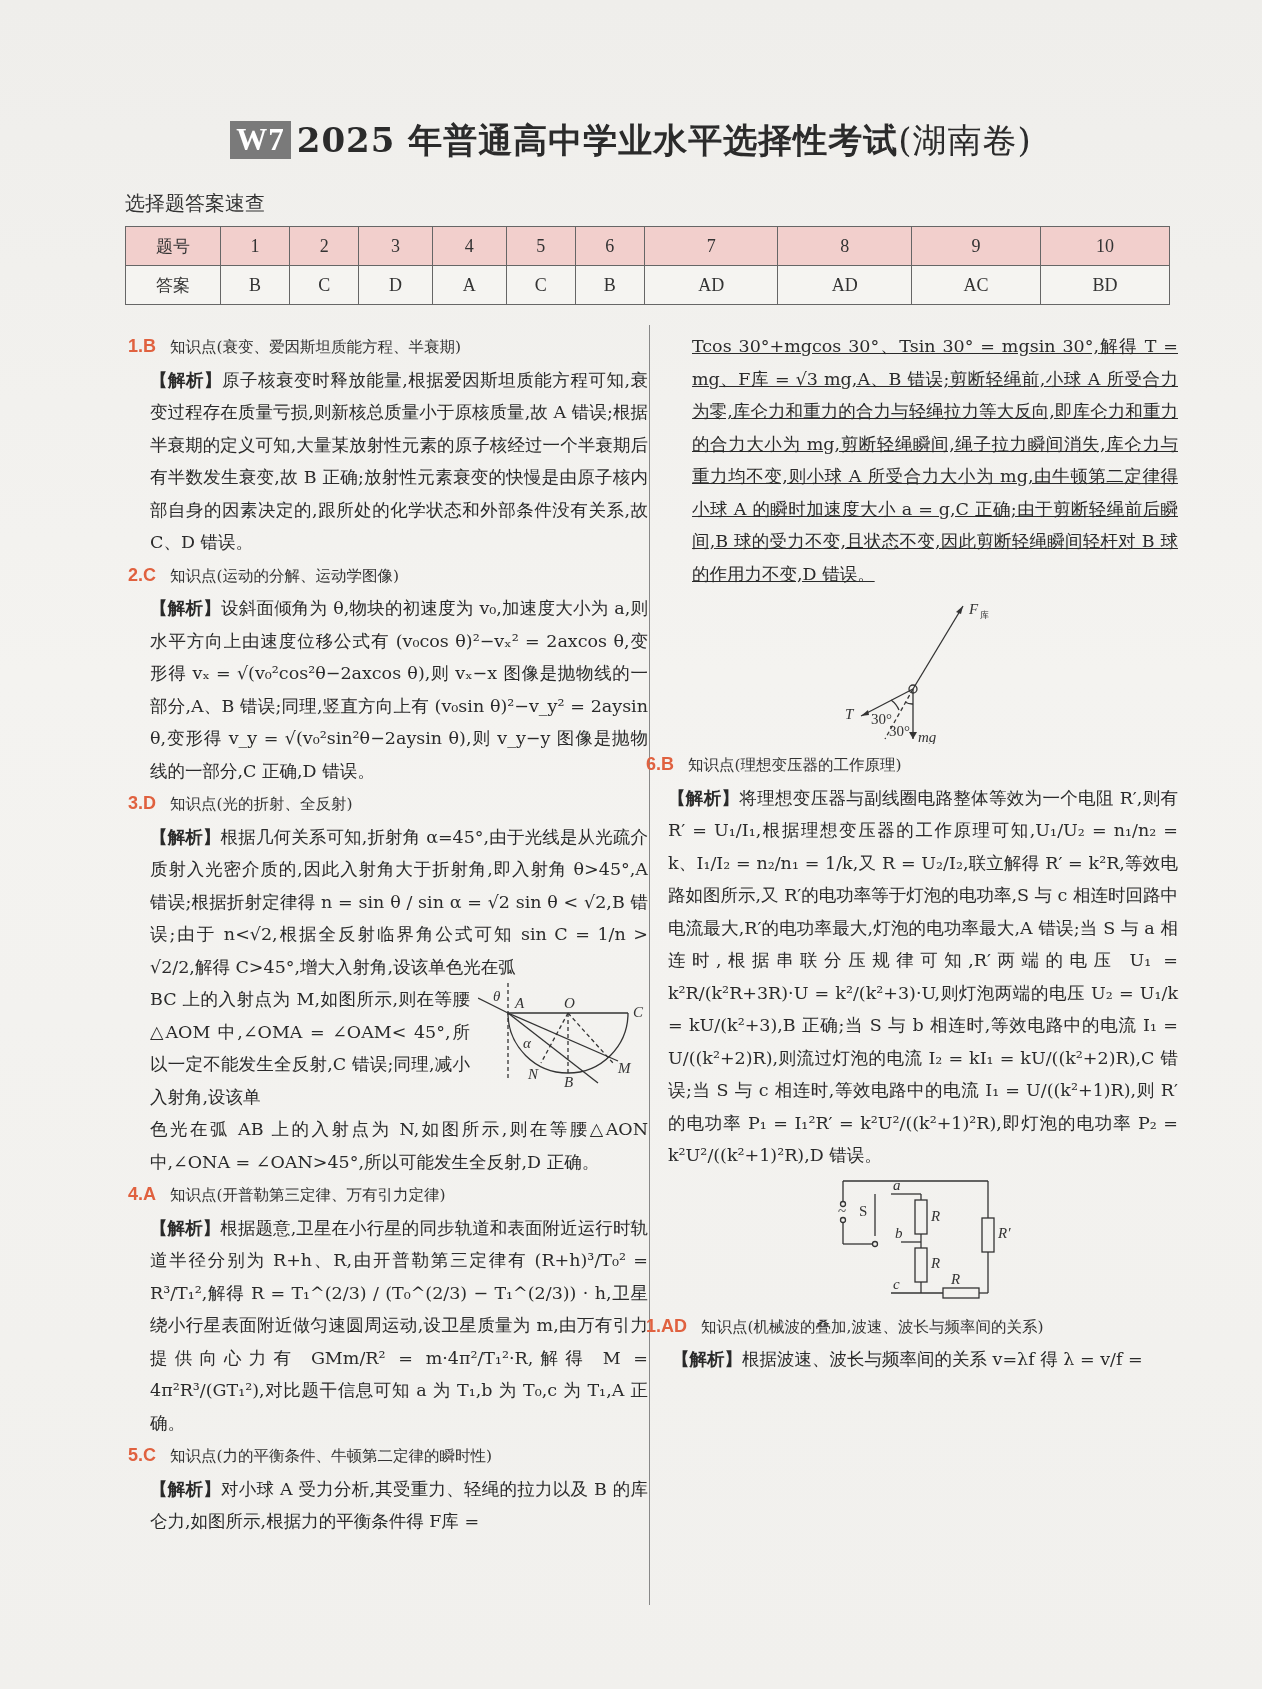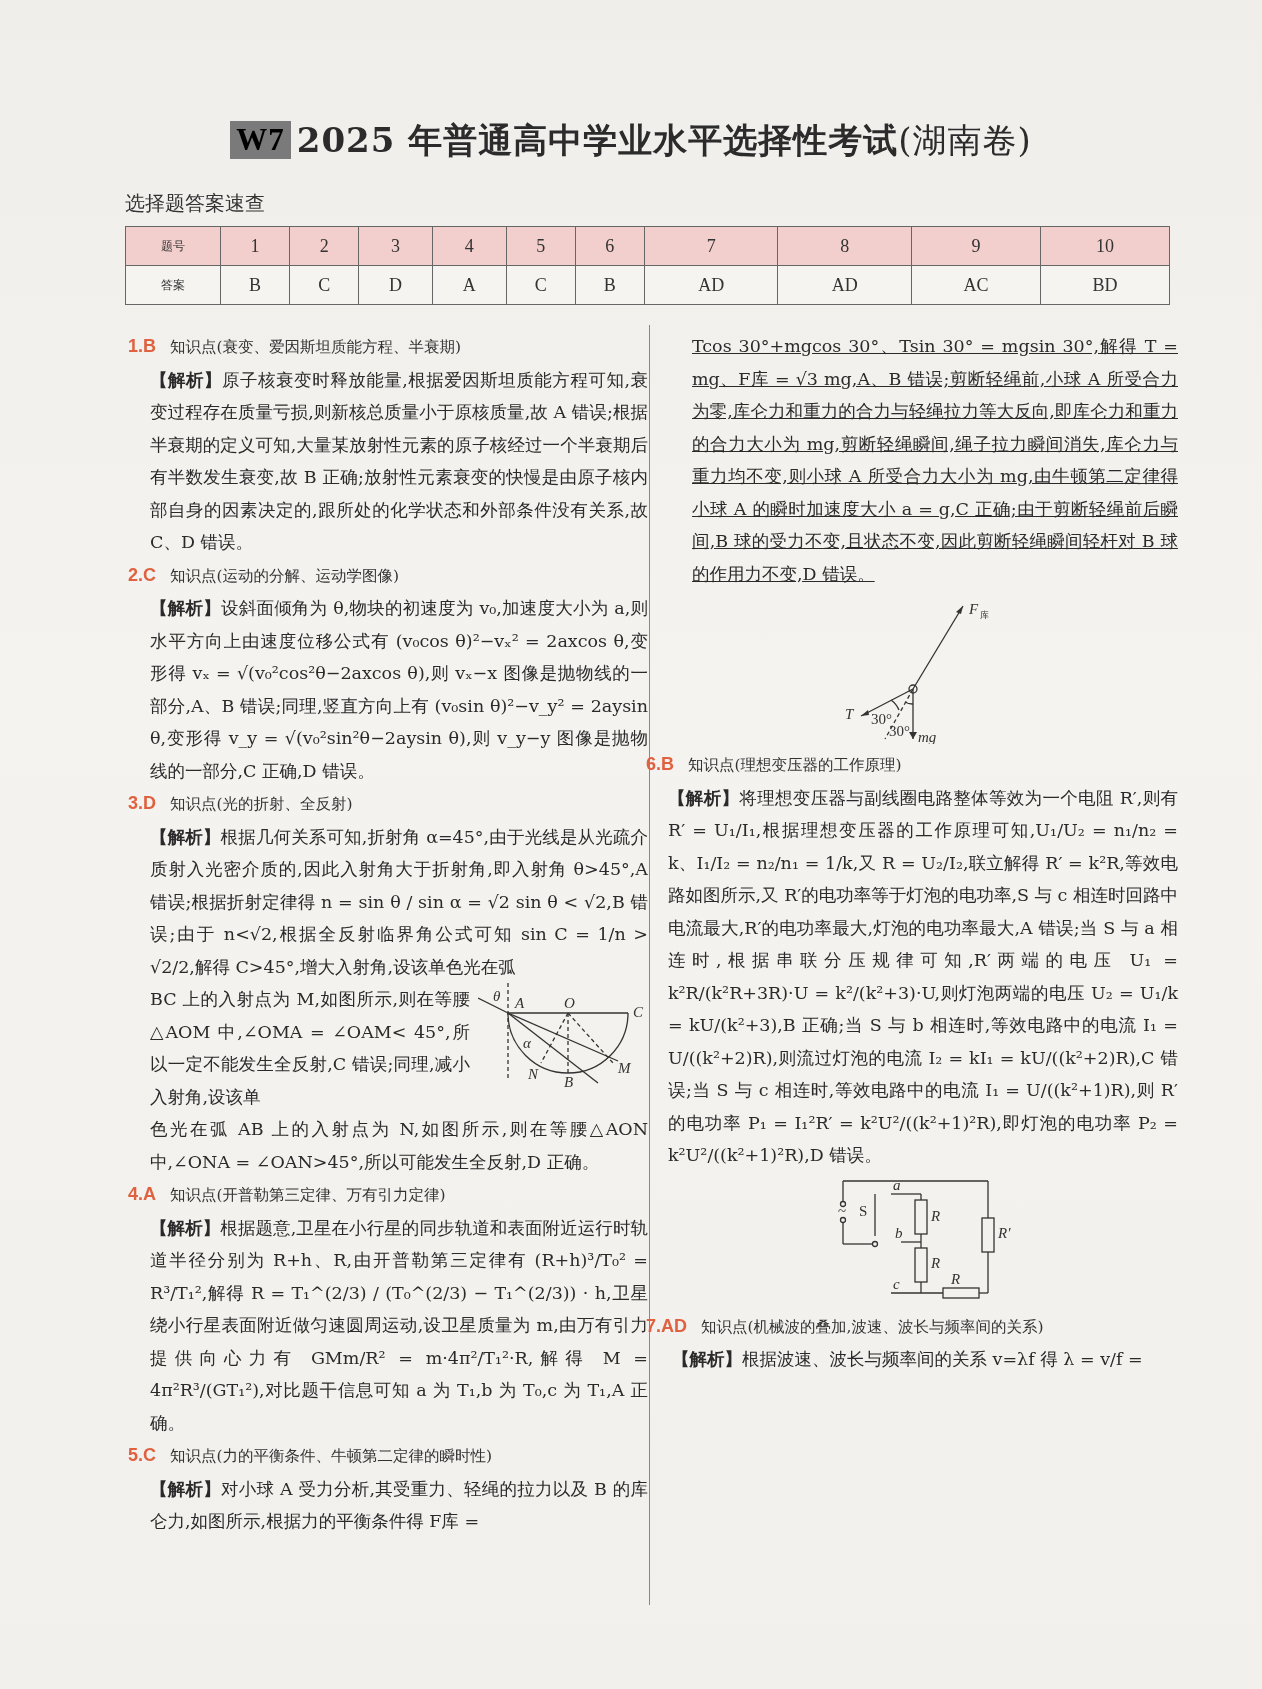--- a/index.html
+++ b/index.html
@@ -1,26 +1,26 @@
 <!DOCTYPE html>
 <html><head>
 <meta charset="utf-8">
 <style>
   html,body{margin:0;padding:0;}
   body{width:1262px;height:1689px;background:#f3f2ef;font-family:"DejaVu Serif","Liberation Serif",serif;color:#2a2a2a;position:relative;overflow:hidden;}
   .page{position:absolute;left:0;top:0;width:1262px;height:1689px;background:linear-gradient(180deg,#efeeeb 0%,#f4f3f0 40%,#f1f0ed 100%);}
   .title{position:absolute;left:0;right:0;top:118px;text-align:center;font-size:34px;font-weight:bold;letter-spacing:1px;color:#2b2b2b;}
-  .title .badge{display:inline-block;background:#7a7a7a;color:#000000;font-family:"Liberation Serif",serif;font-size:31px;padding:0 6px;margin-right:6px;line-height:38px;vertical-align:2px;}
+  .title .badge{display:inline-block;background:#7a7a7a;color:#ffffff;font-family:"Liberation Serif",serif;font-size:31px;padding:0 6px;margin-right:6px;line-height:38px;vertical-align:2px;}
   .title .paren{font-weight:normal;}
   .section-head{position:absolute;left:125px;top:190px;font-family:Liberation Sans, sans-serif;font-size:20px;color:#333;}
   table.ans{position:absolute;left:125px;top:226px;width:1045px;border-collapse:collapse;font-family:"Liberation Serif",serif;font-size:18px;}
   table.ans td{border:1.5px solid #666;text-align:center;height:36px;color:#333;}
   table.ans tr.hdr td{background:#f2cfcc;}
   table.ans tr.ansrow td{background:#f5f4f1;}
-  table.ans td.lbl{width:92px;font-family:"DejaVu Sans",sans-serif;font-size:12px;}
+  table.ans td.lbl{width:92px;font-family:"DejaVu Sans",sans-serif;font-size:17px;}
   .col{position:absolute;top:330px;width:520px;font-size:17.5px;line-height:32.5px;}
   .col.left{left:128px;}
   .col.right{left:668px;width:510px;}
   .divider{position:absolute;left:649px;top:325px;width:1px;height:1280px;background:#888;}
   .q-head{margin:0;}
   .q-num{font-family:"Liberation Sans",sans-serif;font-weight:bold;color:#e0613f;font-size:18px;margin-right:14px;}
   .q-kp{font-family:"DejaVu Serif",serif;font-size:15.5px;color:#333;}
   .q-body{margin:0 0 0 22px;text-align:justify;}
   .q-body .tag{font-family:"DejaVu Sans",sans-serif;font-weight:bold;}
   .fig{display:block;margin:4px auto;}
@@ -190,18 +190,18 @@
         <text x="62" y="62" font-style="italic">b</text>
         <text x="60" y="113" font-style="italic">c</text>
         <text x="98" y="45" font-style="italic">R</text>
         <text x="98" y="92" font-style="italic">R</text>
         <text x="118" y="108" font-style="italic">R</text>
         <text x="165" y="62" font-style="italic">R′</text>
       </g>
     </svg>
 
     <div>
-      <p class="q-head" style="margin-left:-22px;"><span class="q-num">7.AD</span><span class="q-kp">知识点(机械波的叠加,波速、波长与频率间的关系)</span></p>
+      <p class="q-head" style="margin-left:-22px;"><span class="q-num">1.AD</span><span class="q-kp">知识点(机械波的叠加,波速、波长与频率间的关系)</span></p>
       <p class="q-body" style="margin-left:4px;"><span class="tag">【解析】</span><span>根据波速、波长与频率间的关系 v=λf 得 λ = v/f =</span></p>
     </div>
   </div>
 
 </div>
 
 </body></html>

